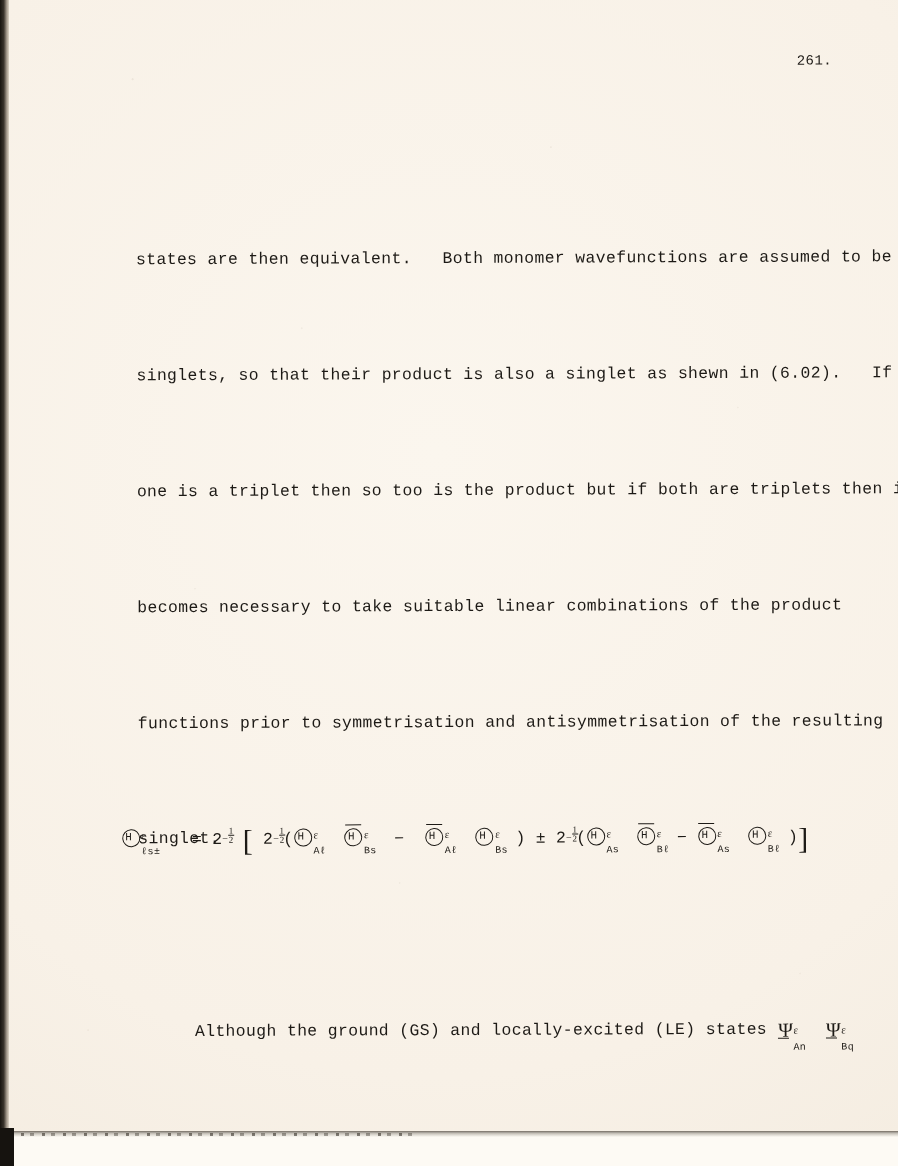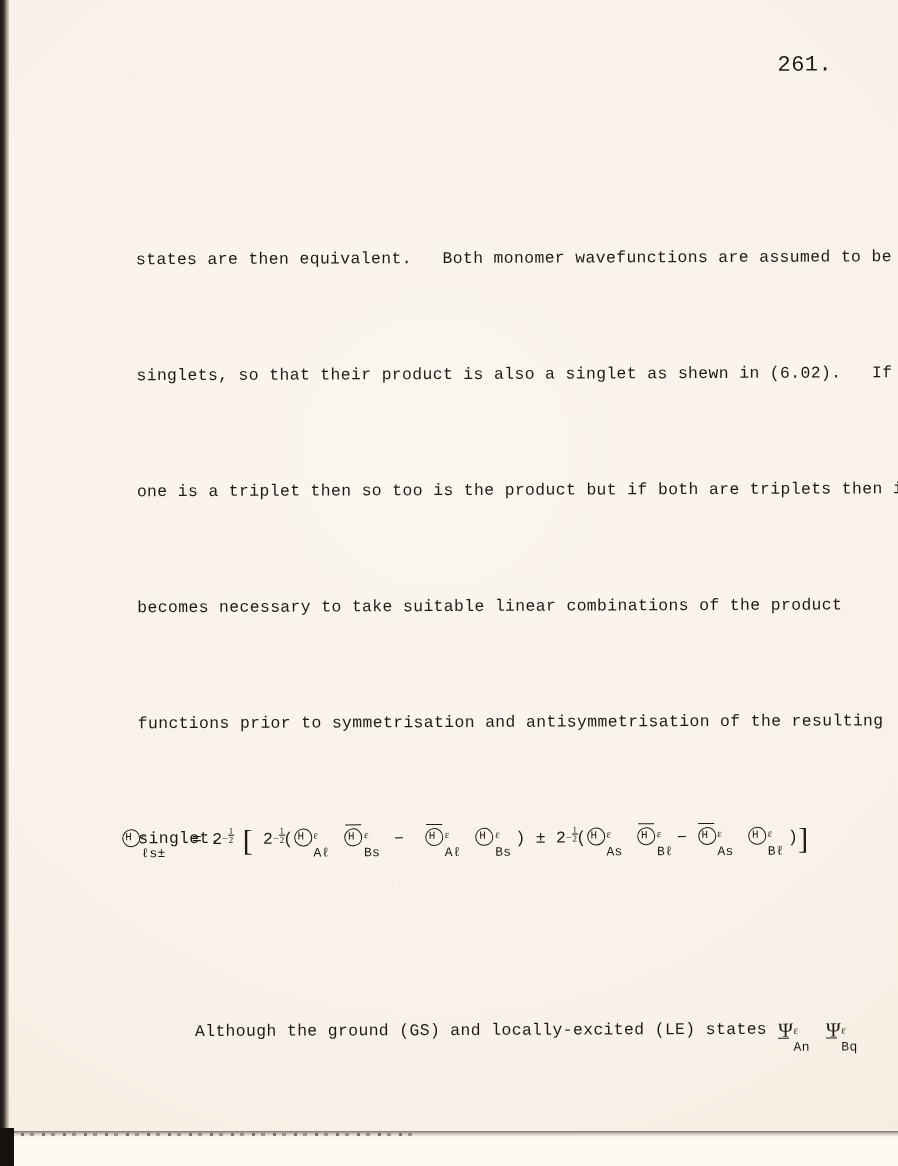--- a/index.html
+++ b/index.html
@@ -90,21 +90,21 @@
     position: absolute;
     left: 0; top: 0;
     width: 890px; height: 1132px;
     color: #1d1a16;
   }
 
   .page-no {
     position: absolute;
     right: 58px;
     top: 54px;
-    font-size: 22px;
+    font-size: 14px;
     letter-spacing: .5px;
   }
 
   .body-text {
     position: absolute;
     left: 135px;
     top: 86px;
     width: 772px;
     font-size: 16.4px;
     line-height: 38.6px;
@@ -180,21 +180,21 @@
   .ss > .up {
     position: absolute;
     left: 0; top: -15px;
     font-size: 11px;
     white-space: pre;
     font-family: "Liberation Serif", serif;
   }
   .ss > .dn {
     position: absolute;
     left: 0; top: 2px;
-    font-size: 13px;
+    font-size: 10px;
     white-space: pre;
     font-family: "Liberation Mono", monospace;
   }
 
   
   .pow {
     display: inline-block;
     position: relative;
     width: 0; height: 0;
     vertical-align: baseline;

